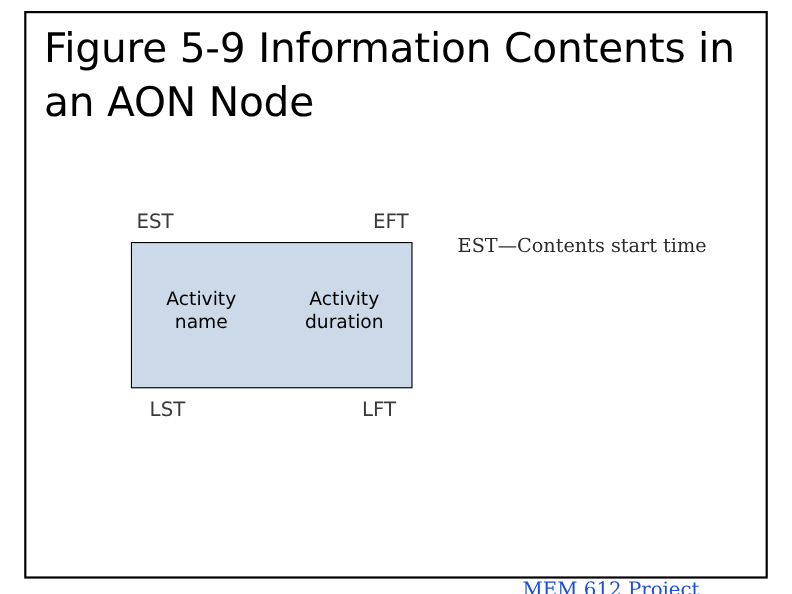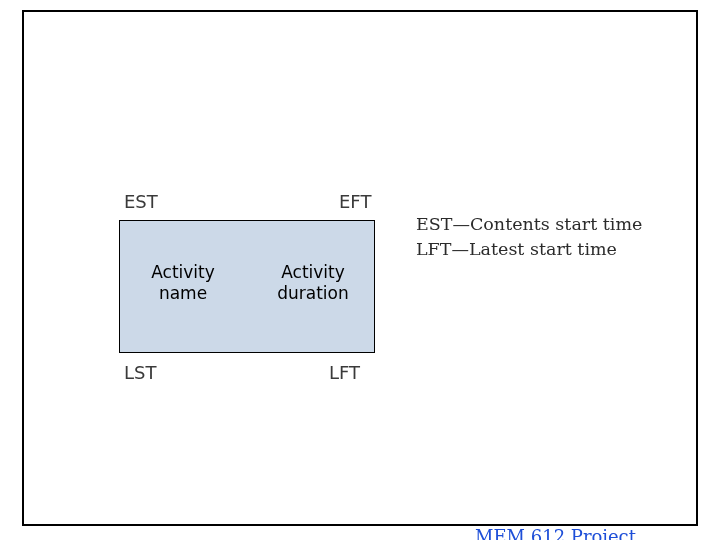--- a/index.html
+++ b/index.html
@@ -81,21 +81,21 @@
     width: 110px;
   }
   .corner-label {
     position: absolute;
     font-family: "DejaVu Sans", sans-serif;
     font-size: 18px;
     color: #3a3a3a;
   }
   .lbl-est { left: 14px;  top: 11px; }
   .lbl-eft { left: 229px; top: 11px; }
-  .lbl-lst { left: 14px;  top: 182px; }
+  .lbl-lst { left: 26px;  top: 182px; }
   .lbl-lft { left: 219px; top: 182px; }
 
   .legend {
     position: absolute;
     left: 306px;
     top: 32px;
     width: 250px;
   }
   .legend-line {
     font-family: "DejaVu Serif", serif;
@@ -114,36 +114,36 @@
     color: #1d4ed8;
     margin-top: 21px;
   }
 </style>
 </head>
 <body>
 
 <div class="slide">
   <div class="slide-border"></div>
 
+  <div class="title">Figure 5-9 Information Contents in an AON Node</div>
 
   <div class="diagram">
 
     <div class="corner-label lbl-est">EST</div>
     <div class="corner-label lbl-eft">EFT</div>
     <div class="corner-label lbl-lst">LST</div>
     <div class="corner-label lbl-lft">LFT</div>
 
     <div class="node-box"></div>
 
     <div class="cell-label cell-activity-name">Activity
 name</div>
     <div class="cell-label cell-activity-duration">Activity
 duration</div>
 
     <div class="legend">
       <div class="legend-line">EST—Contents start time</div>
-      <div class="legend-line">LFT—Latest start time</div>
     </div>
 
   </div>
 
   <div class="footer">MEM 612 Project Management</div>
 </div>
 
 </body></html>

